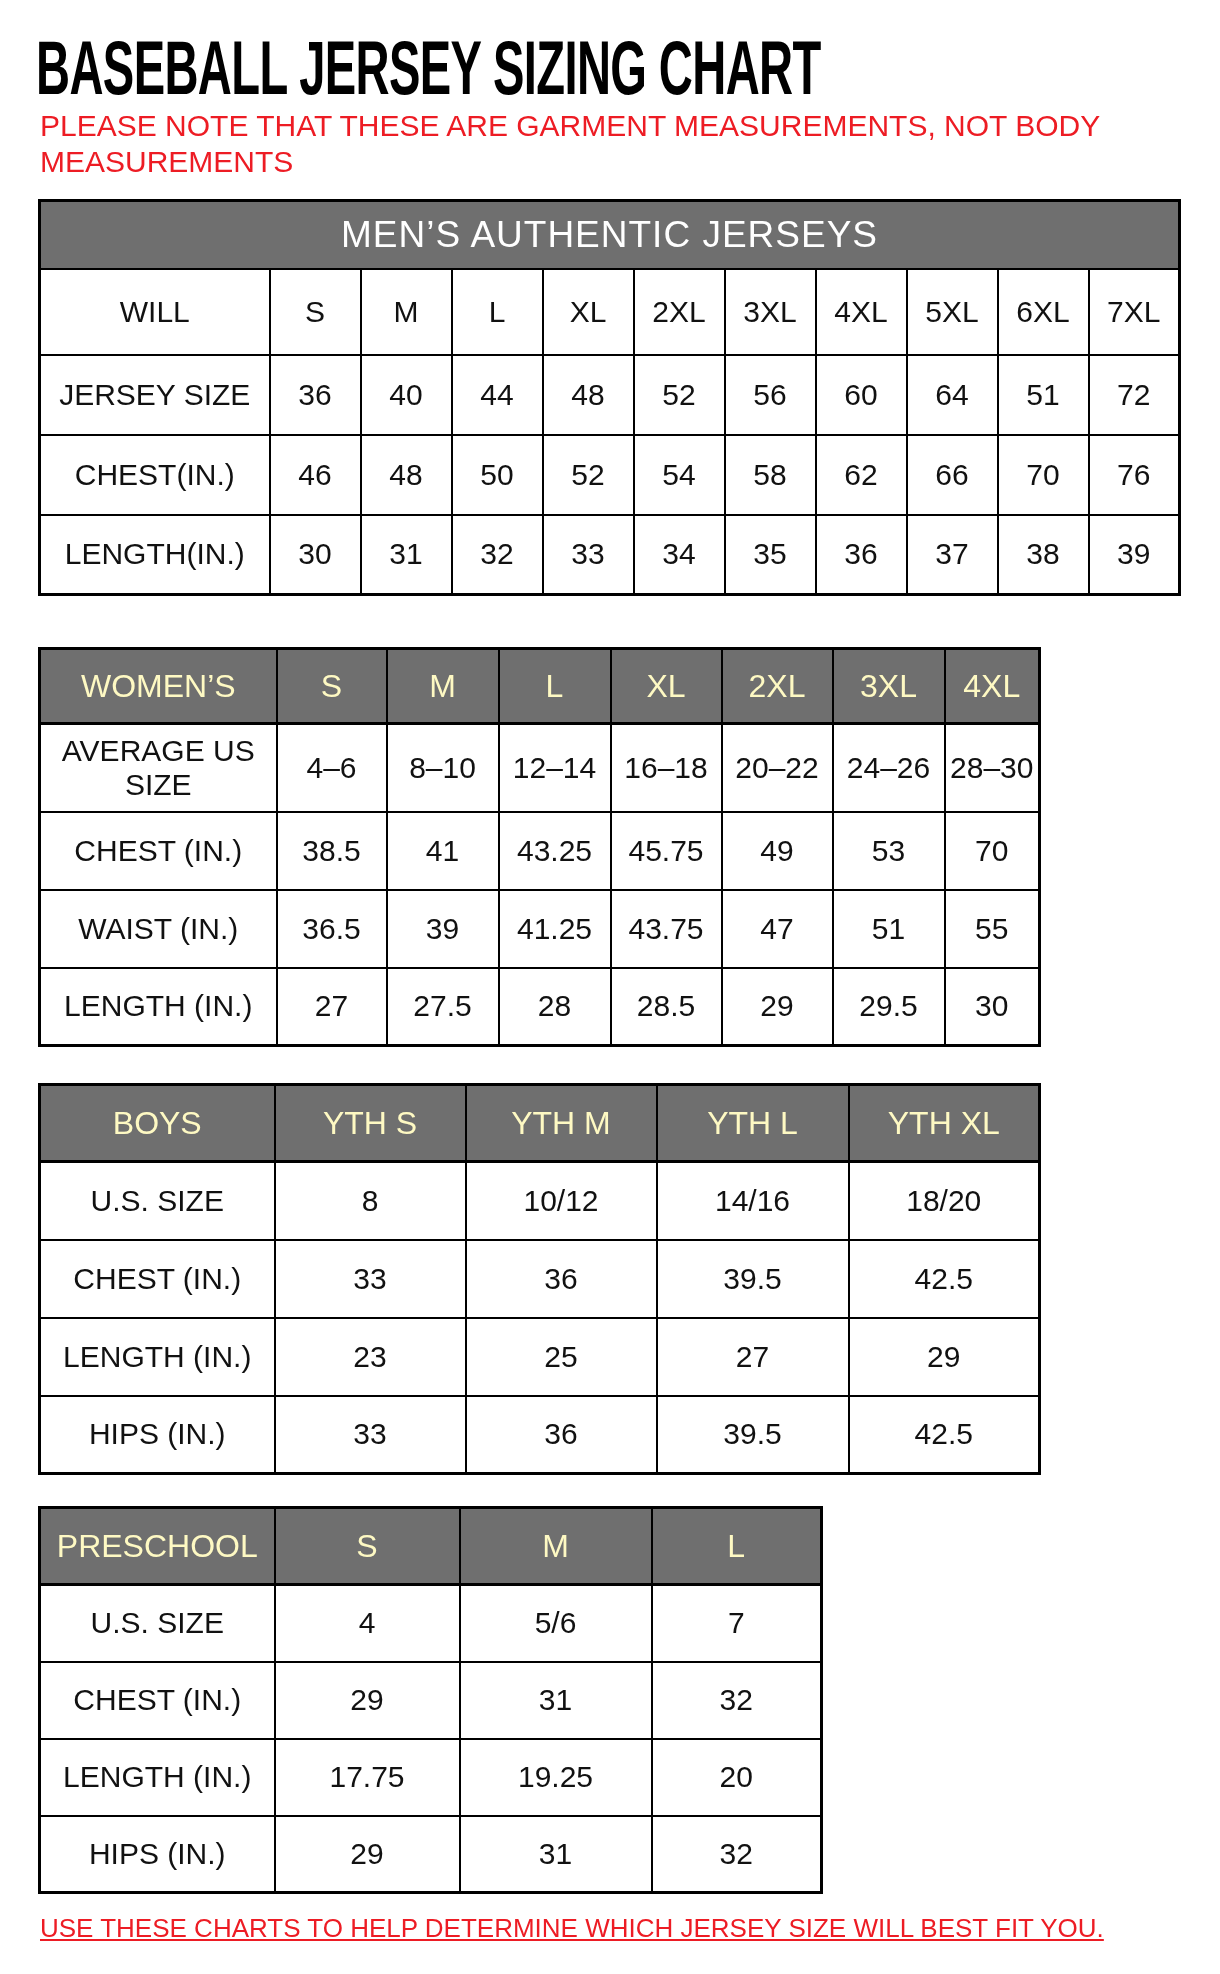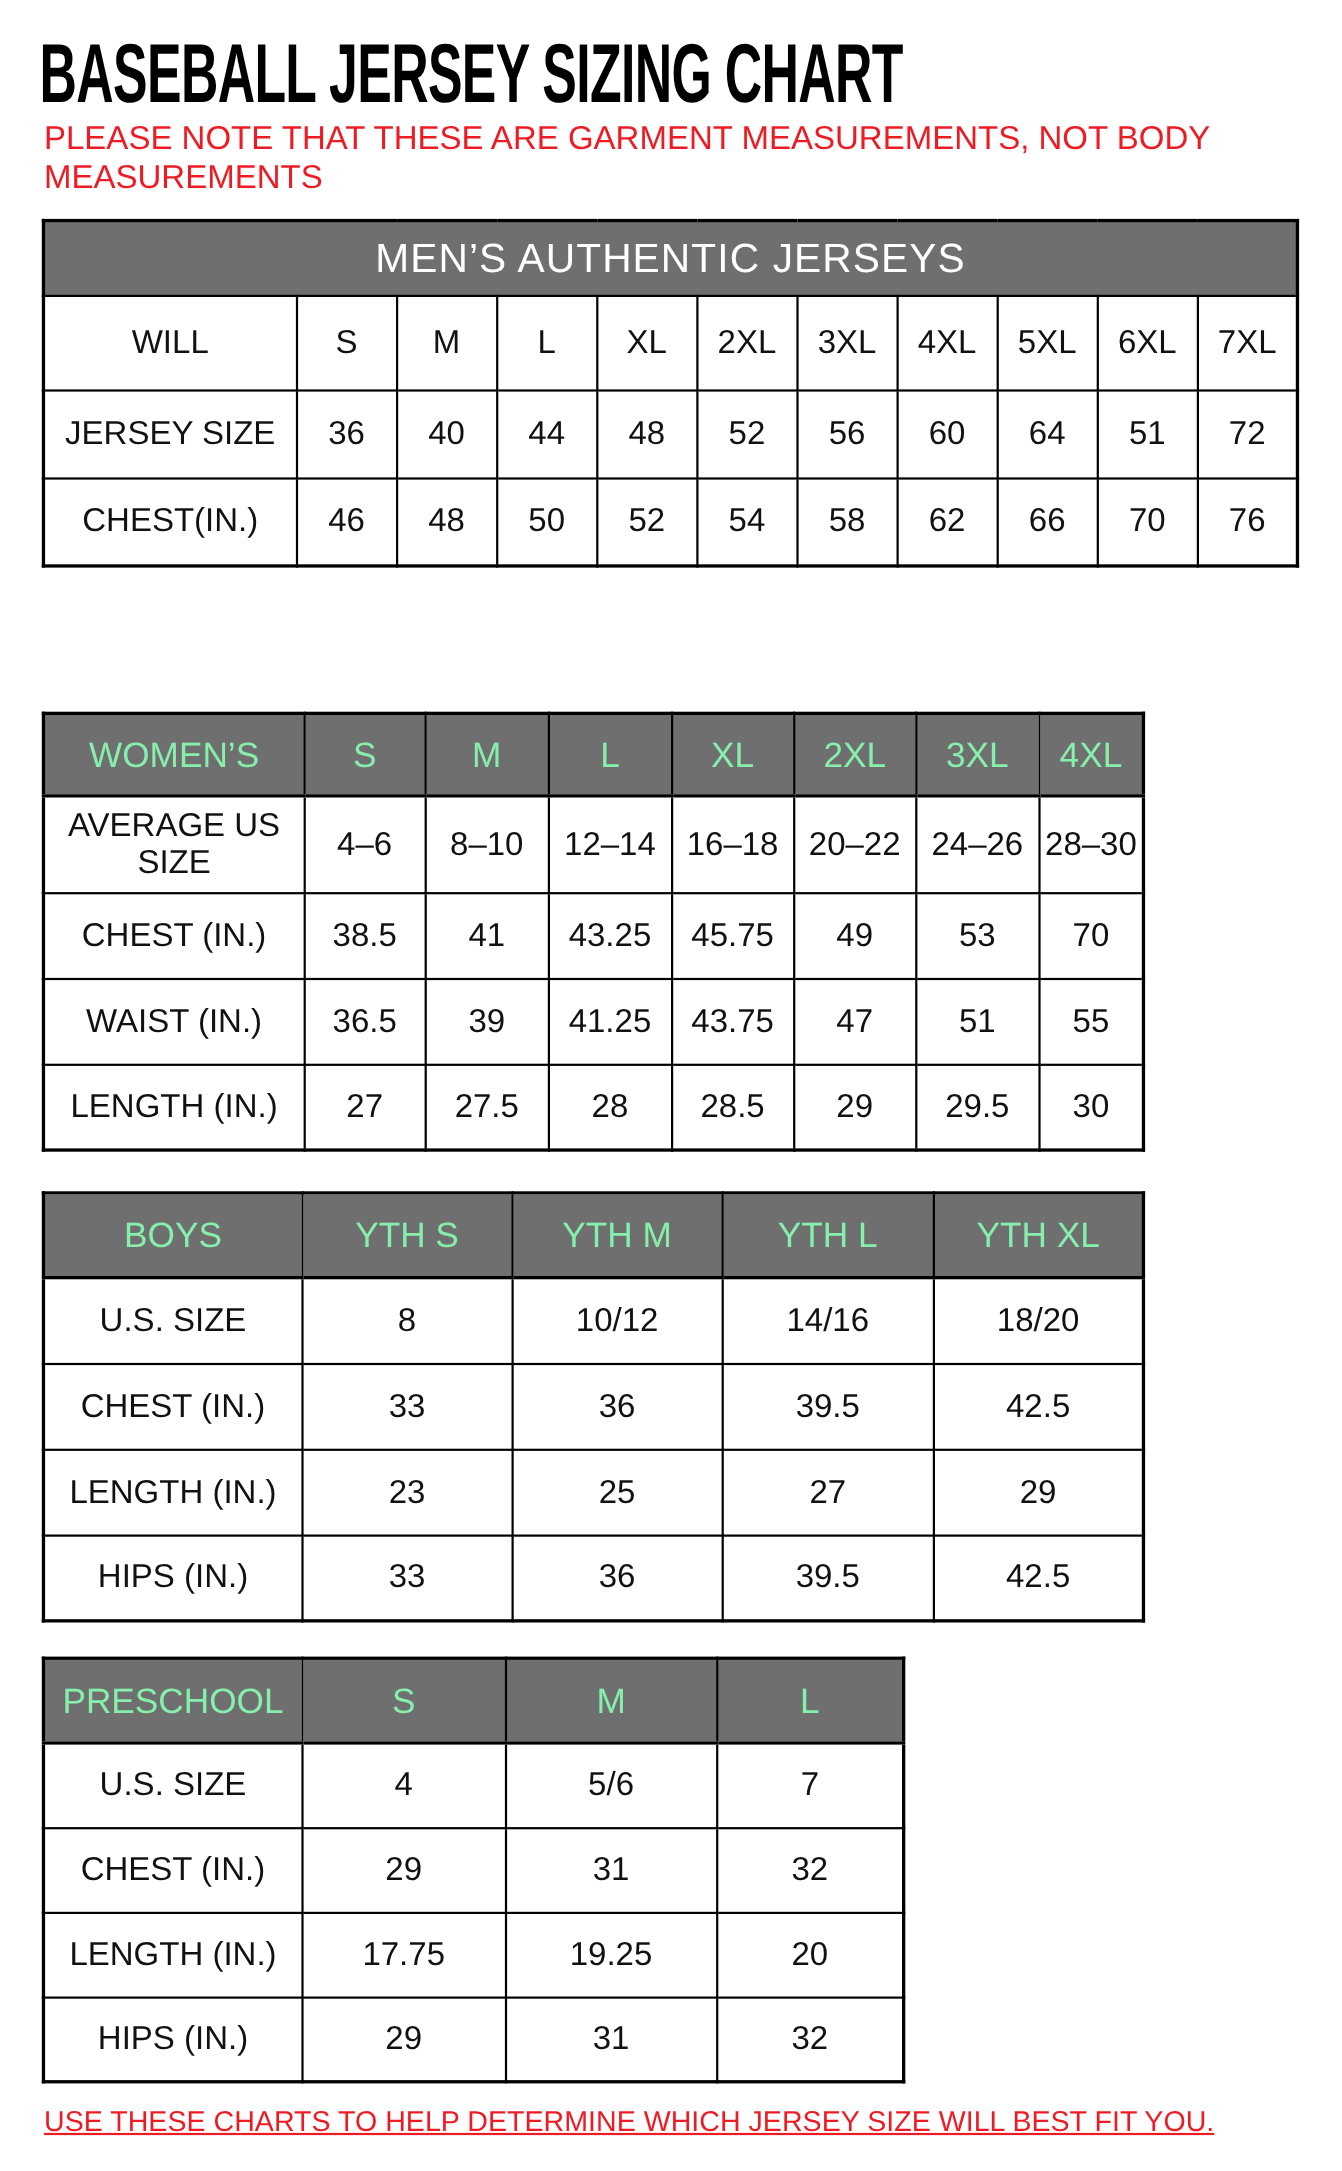--- a/index.html
+++ b/index.html
@@ -26,21 +26,21 @@
   }
   th,td{
     border:2px solid #000;text-align:center;vertical-align:middle;
     font-weight:normal;font-size:30px;color:#111;padding:0 4px;
     overflow:hidden;
   }
   tr.banner-row th{
     background:#6F6F6F;color:#ffffff;font-size:37px;letter-spacing:1px;
   }
   tr.header-row.gray th{
-    background:#6F6F6F;color:#86efac;font-size:32px;border-bottom:3px solid #000;
+    background:#6F6F6F;color:#fef9c3;font-size:32px;border-bottom:3px solid #000;
   }
   #mens-table{left:38px;top:199px;width:1140px;}
   #mens-table tr{height:80px;}
   #mens-table tr.banner-row{height:68px;}
   #mens-table tr.header-row{height:86px;}
   #womens-table{left:38px;top:647px;width:1000px;}
   #womens-table tr{height:78px;}
   #womens-table tr.header-row{height:75px;}
   #womens-table tr.data-row-0{height:88px;}
   #boys-table{left:38px;top:1083px;width:1000px;padding-left:16px;}
@@ -105,20 +105,33 @@
           <td>48</td>
           <td>50</td>
           <td>52</td>
           <td>54</td>
           <td>58</td>
           <td>62</td>
           <td>66</td>
           <td>70</td>
           <td>76</td>
         </tr>
+        <tr class="data-row data-row-2">
+          <th>LENGTH(IN.)</th>
+          <td>30</td>
+          <td>31</td>
+          <td>32</td>
+          <td>33</td>
+          <td>34</td>
+          <td>35</td>
+          <td>36</td>
+          <td>37</td>
+          <td>38</td>
+          <td>39</td>
+        </tr>
       </tbody>
     </table>
   <table id="womens-table">
       <colgroup>
         <col style="width: 237px;">
         <col style="width: 110px;">
         <col style="width: 112px;">
         <col style="width: 112px;">
         <col style="width: 111px;">
         <col style="width: 111px;">

